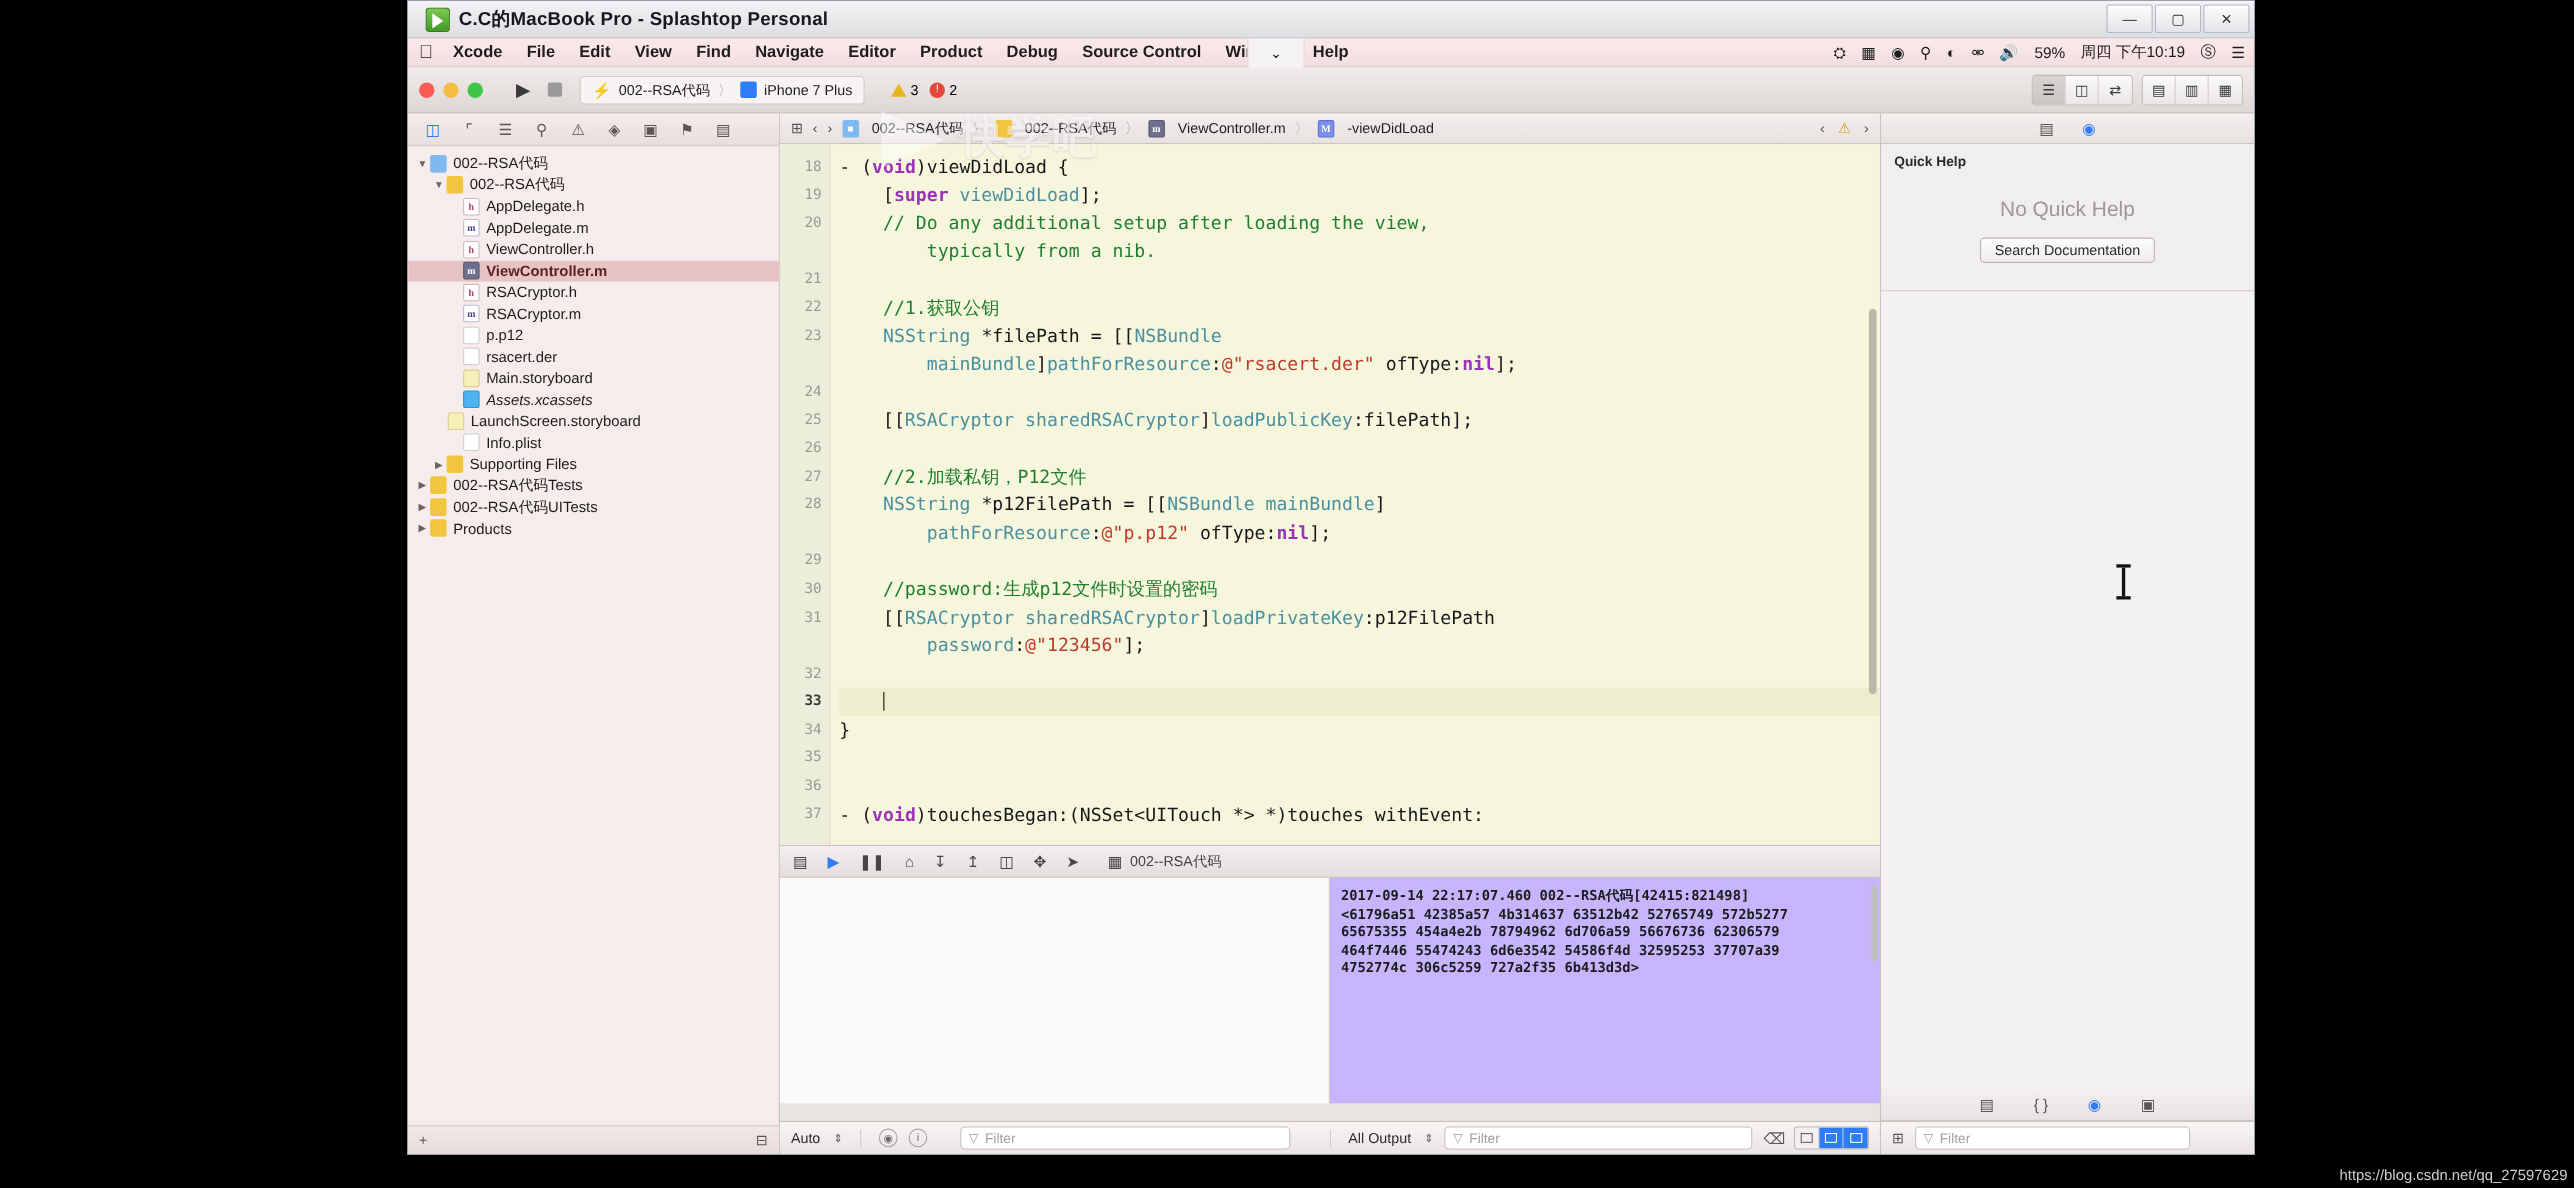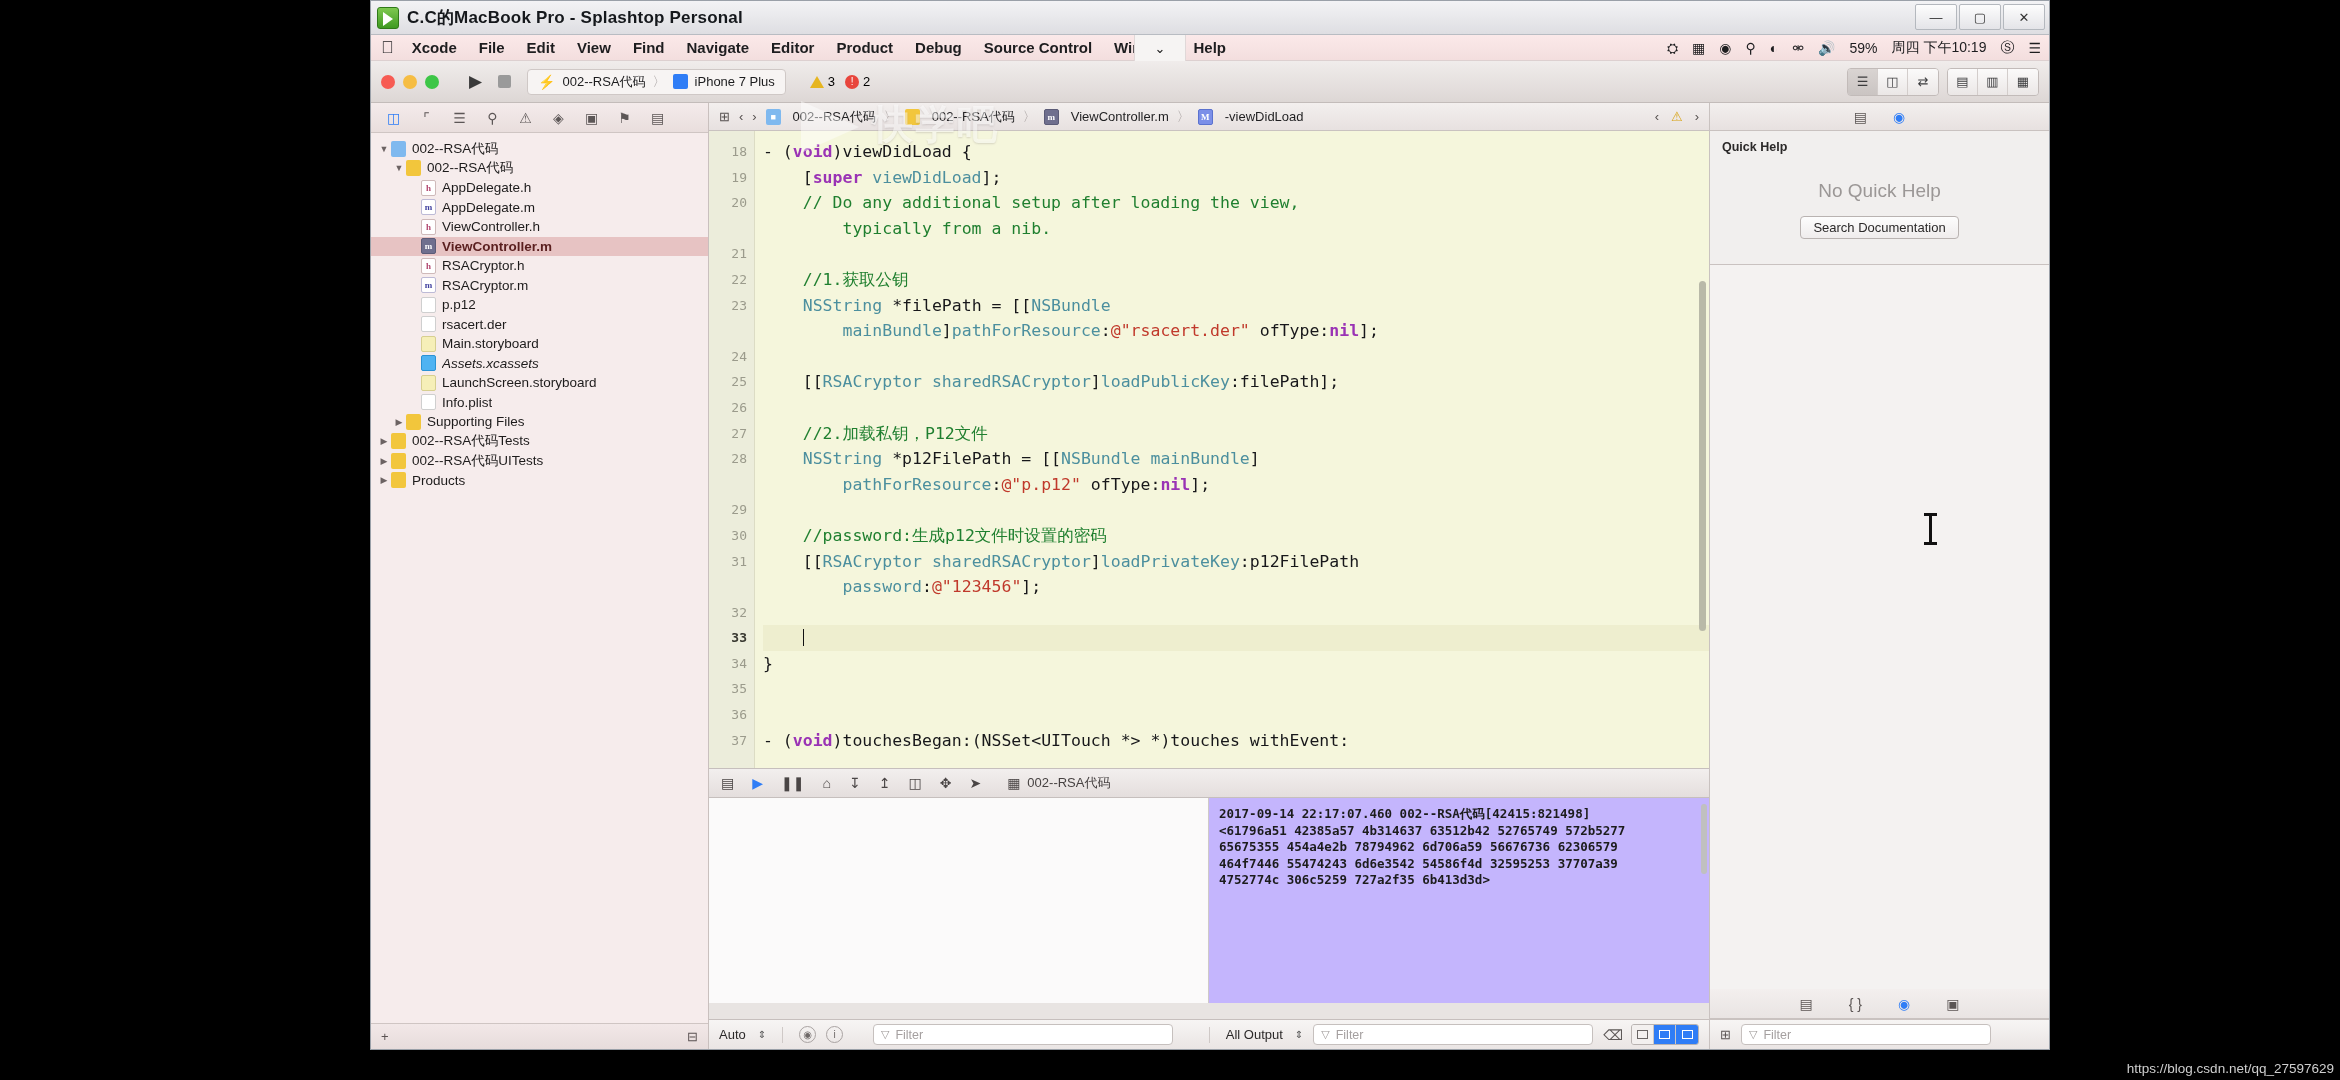--- a/index.html
+++ b/index.html
@@ -15,21 +15,21 @@
   .host-win {
     position: absolute; left: 370px; top: 0; width: 1680px; height: 1050px;
     background: #e9e9ec;
     border: 1px solid #9aa0a8;
     display: flex; flex-direction: column;
   }
   .host-title {
     height: 34px; flex: 0 0 34px;
     background: linear-gradient(#f3f3f5,#dedee2);
     border-bottom: 1px solid #b8bcc2;
-    display: flex; align-items: center; padding: 0 6px;
+    display: flex; align-items: center; padding: 0 16px;
     position: relative;
   }
   .host-icon {
     width: 22px; height: 22px; border-radius: 3px;
     background: linear-gradient(#7ec850,#3f9a22);
     border: 1px solid #2f7a18;
     margin-right: 8px;
     position: relative; flex: 0 0 22px;
   }
   .host-icon:after {
@@ -491,21 +491,21 @@
                 <div class="row" style="padding-left: 36px;">
                   <span class="disc none">·</span>
                   <span class="fico sb"></span>
                   <span class="lbl">Main.storyboard</span>
                 </div>
                 <div class="row" style="padding-left: 36px; font-style: italic;">
                   <span class="disc none">·</span>
                   <span class="fico xcassets"></span>
                   <span class="lbl">Assets.xcassets</span>
                 </div>
-                <div class="row" style="padding-left: 36px;">
+                <div class="row" style="padding-left: 22px;">
                   <span class="disc none">·</span>
                   <span class="fico sb"></span>
                   <span class="lbl">LaunchScreen.storyboard</span>
                 </div>
                 <div class="row" style="padding-left: 36px;">
                   <span class="disc none">·</span>
                   <span class="fico plist"></span>
                   <span class="lbl">Info.plist</span>
                 </div>
                 <div class="row" style="padding-left: 21px;">

